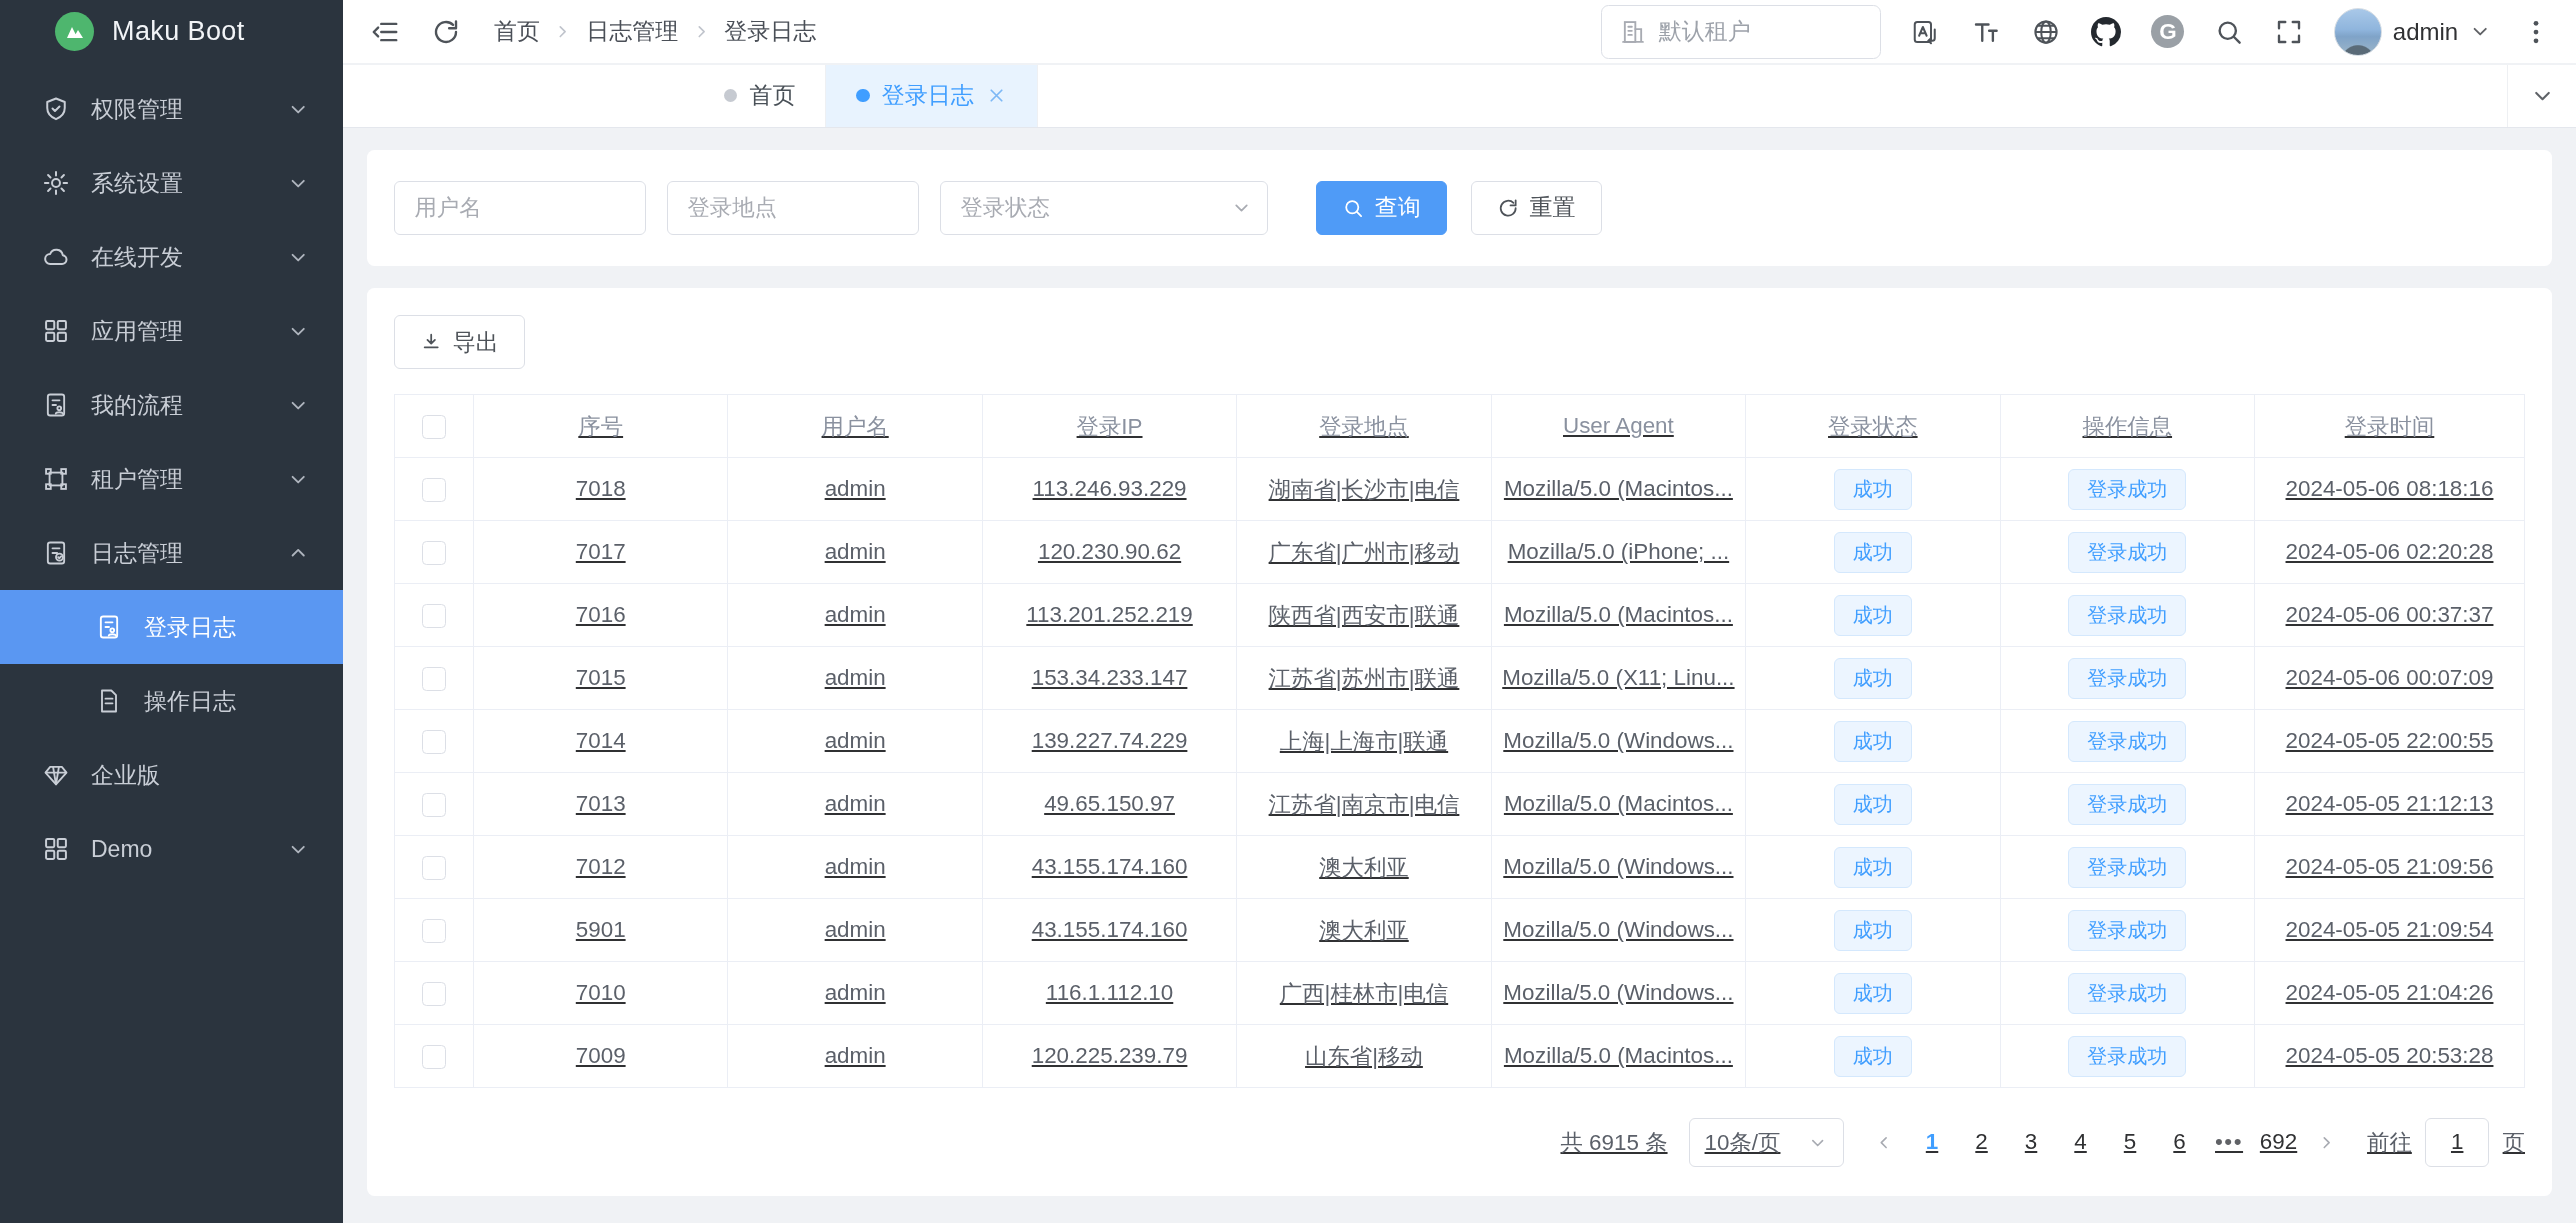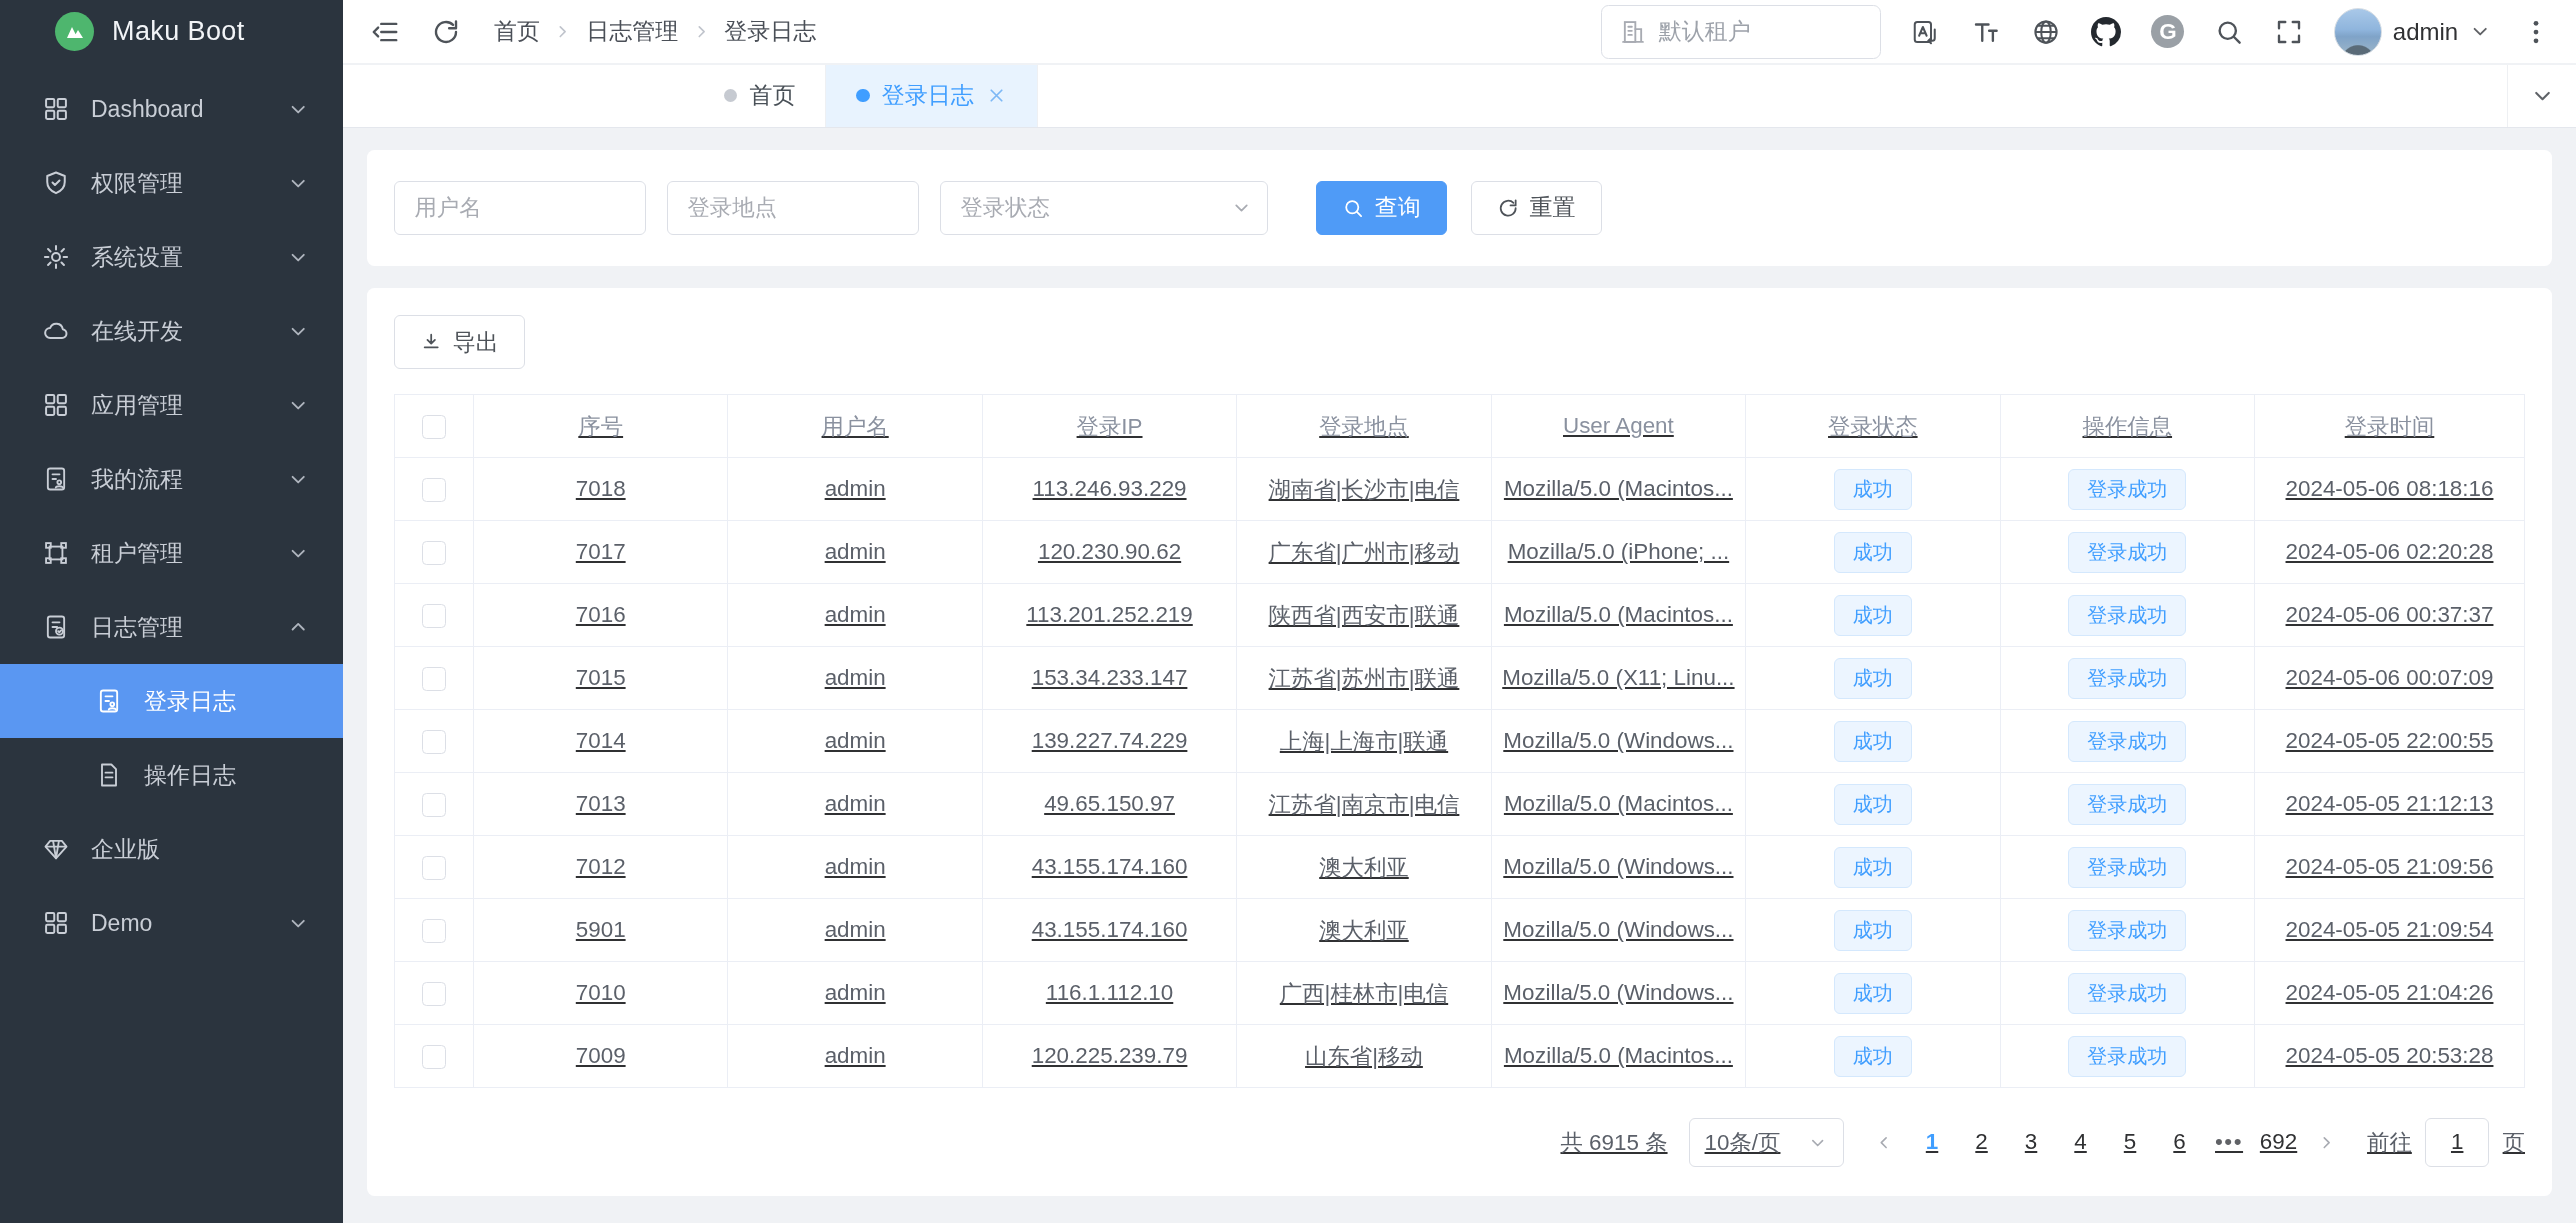--- a/index.html
+++ b/index.html
@@ -323,29 +323,20 @@
 <aside class="sidebar">
   <div class="logo">
     <span class="logo-circle">
         <svg viewBox="0 0 32 32" width="24" height="24">
           <use href="#i-mountain"></use>
         </svg>
       </span>
     <span class="logo-text">Maku Boot</span>
   </div>
   <nav class="menu" id="sidebar-menu">
-      <div class="menu-item">
-    <svg class="mi-icon" viewBox="0 0 38 38" width="28" height="28">
-          <use href="#i-grid"></use>
-        </svg>
-    <span class="mi-label">Dashboard</span>
-    <svg class="mi-chevron" viewBox="0 0 30 30" width="22.4" height="22.4">
-          <use href="#i-chevron-down"></use>
-        </svg>
-  </div>
       <div class="menu-item">
     <svg class="mi-icon" viewBox="0 0 38 38" width="28" height="28">
           <use href="#i-shield"></use>
         </svg>
     <span class="mi-label">权限管理</span>
     <svg class="mi-chevron" viewBox="0 0 30 30" width="22.4" height="22.4">
           <use href="#i-chevron-down"></use>
         </svg>
   </div>
       <div class="menu-item">

